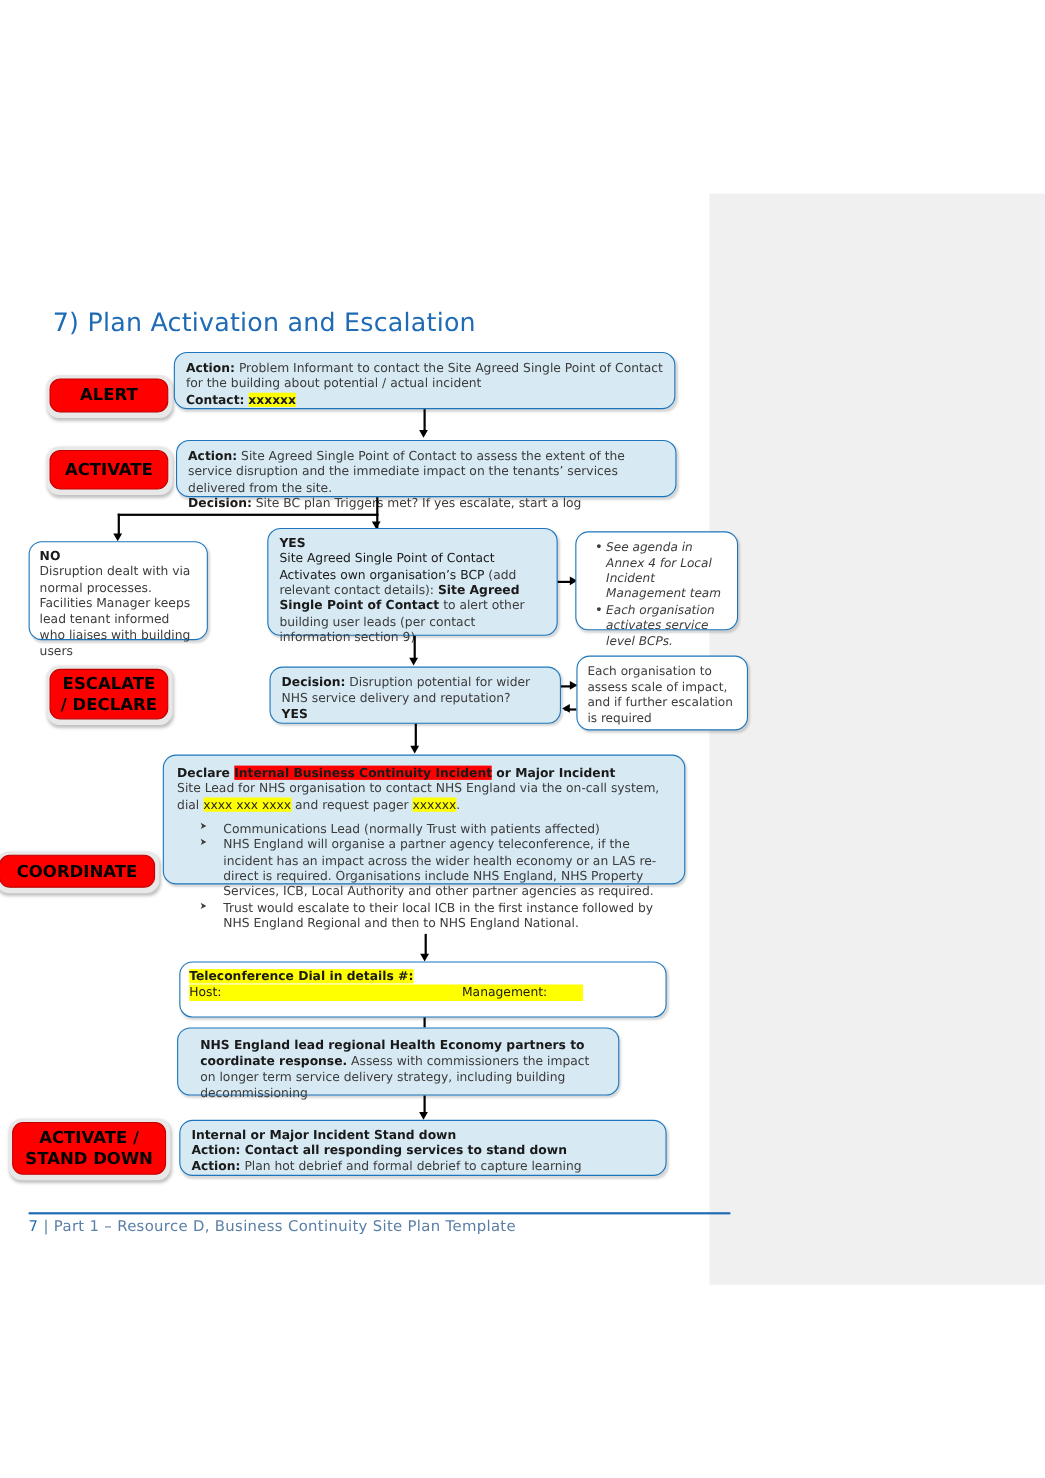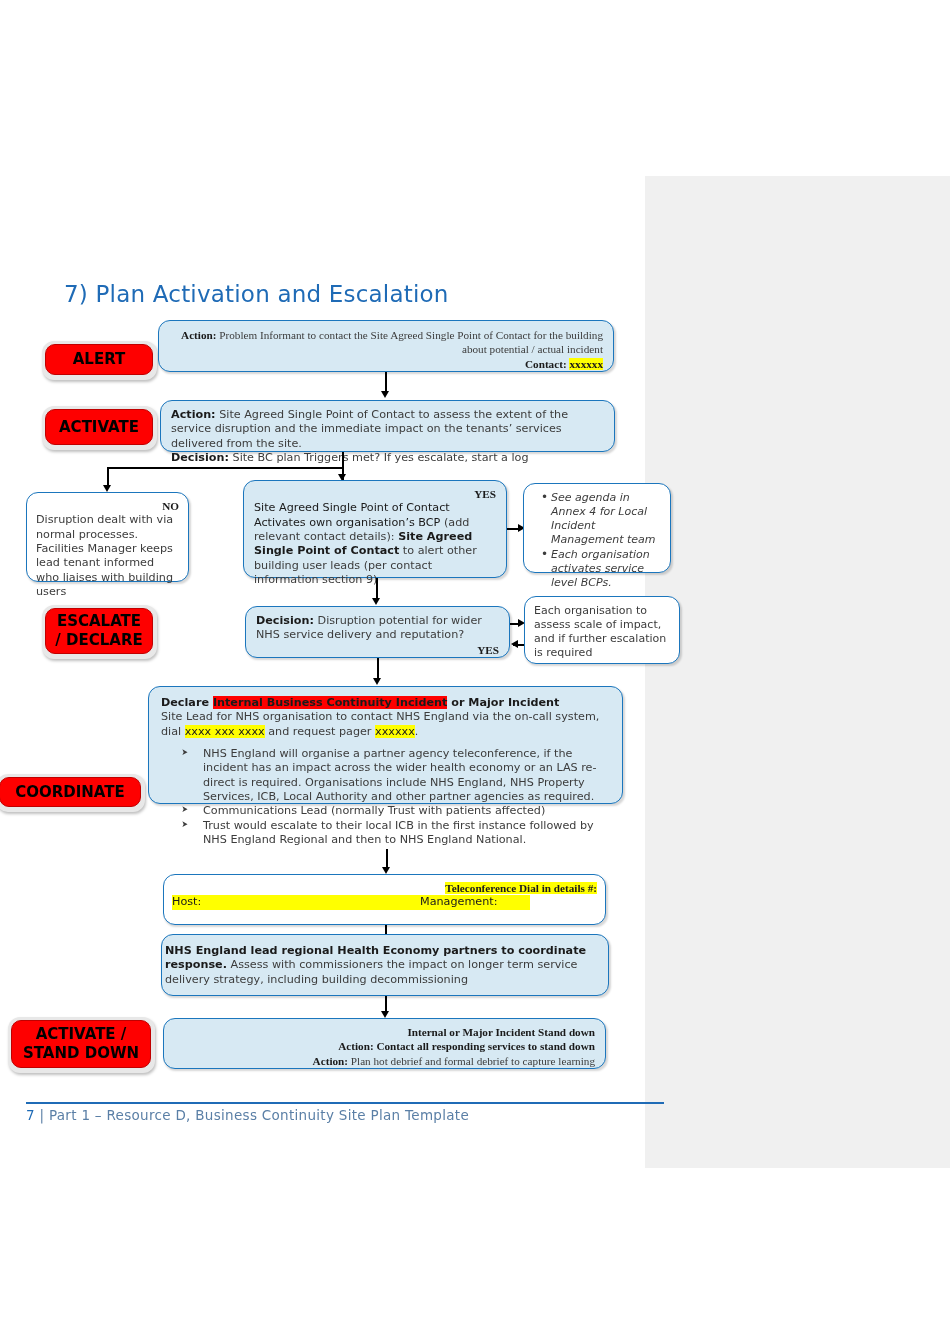--- a/index.html
+++ b/index.html
@@ -18,21 +18,21 @@
   .grey-panel {
     position: absolute;
     left: 645px; top: 176px;
     width: 305px; height: 992px;
     background: #f0f0f0;
   }
 
   
   .doc-title {
     position: absolute;
-    left: 64px; top: 281px;
+    left: 48px; top: 281px;
     font-size: 23px;
     color: #1f6bb6;
     font-family: "DejaVu Sans", sans-serif;
     letter-spacing: 0.2px;
     white-space: nowrap;
   }
 
   
   .stage {
     position: absolute;
@@ -67,21 +67,21 @@
     border-radius: 12px;
     background: #d7e9f3;
     box-shadow: 1.5px 2px 2px rgba(0,0,0,0.16);
     font-size: 11.2px;
     line-height: 1.28;
     color: #3c3c3c;
     padding: 7px 10px;
   }
   .fbox.white { background: #ffffff; }
   .fbox.note  { background: #ffffff; font-size: 11px; }
-  .center { text-align: right; font-family: Liberation Serif, serif; }
+  .center { text-align: left; }
 
   
   .hl-yellow { background: #ffff00; color: #1a1a1a; font-weight: bold; }
   .hl-yellow-plain { background: #ffff00; color: #1a1a1a; }
   .hl-red { background: #ff0000; color: #1a1a1a; font-weight: bold; }
 
   
   ul.dot { margin: 0; padding-left: 13px; list-style: none; }
   ul.dot li { position: relative; margin-bottom: 1px; font-style: italic; }
   ul.dot li::before {
@@ -223,41 +223,41 @@
   </div>
 
   <div class="fbox" style="left:148px; top:686px; width:475px; height:118px; padding:9px 12px;">
     <div>
       <span style="font-weight:bold;color:#1a1a1a;">Declare </span><span class="hl-red">Internal Business Continuity Incident</span><span style="font-weight:bold;color:#1a1a1a;"> or Major Incident</span>
     </div>
     <div>
       <span>Site Lead for NHS organisation to contact NHS England via the on-call system, dial </span><span class="hl-yellow-plain">xxxx xxx xxxx</span><span> and request pager </span><span class="hl-yellow-plain">xxxxxx</span><span>.</span>
     </div>
     <ul class="arrow">
+      <li>Communications Lead (normally Trust with patients affected)</li>
       <li>NHS England will organise a partner agency teleconference, if the incident has an impact across the wider health economy or an LAS re-direct is required. Organisations include NHS England, NHS Property Services, ICB, Local Authority and other partner agencies as required.</li>
-      <li>Communications Lead (normally Trust with patients affected)</li>
       <li>Trust would escalate to their local ICB in the first instance followed by NHS England Regional and then to NHS England National.</li>
     </ul>
   </div>
 
   <div class="vline" style="left:386px; top:849px; height:21px;"></div>
   <div class="arrow-d" style="left:382px; top:867px;"></div>
 
   <div class="fbox white" style="left:163px; top:874px; width:443px; height:51px; padding:6px 8px;">
     <div class="center">
       <span class="hl-yellow">Teleconference Dial in details #:</span>
     </div>
     <div>
       <span class="hl-yellow-plain" style="display:inline-block;width:248px;">Host:</span><span class="hl-yellow-plain" style="display:inline-block;width:110px;">Management:</span>
     </div>
   </div>
 
   <div class="vline" style="left:385px; top:925px; height:9px;"></div>
 
-  <div class="fbox" style="left:161px; top:934px; width:448px; height:62px; padding:9px 3px;">
+  <div class="fbox" style="left:161px; top:934px; width:402px; height:62px; padding:9px 20px;">
     <span style="font-weight:bold;color:#1a1a1a;">NHS England lead regional Health Economy partners to coordinate response.</span><span> Assess with commissioners the impact on longer term service delivery strategy, including building decommissioning</span>
   </div>
 
   <div class="vline" style="left:385px; top:996px; height:18px;"></div>
   <div class="arrow-d" style="left:381px; top:1011px;"></div>
 
   <div class="stage" style="left:8px; top:1017px; width:140px; height:48px;">
     <div class="stage-inner">
       <span>ACTIVATE /</span>
       <span>STAND DOWN</span>

